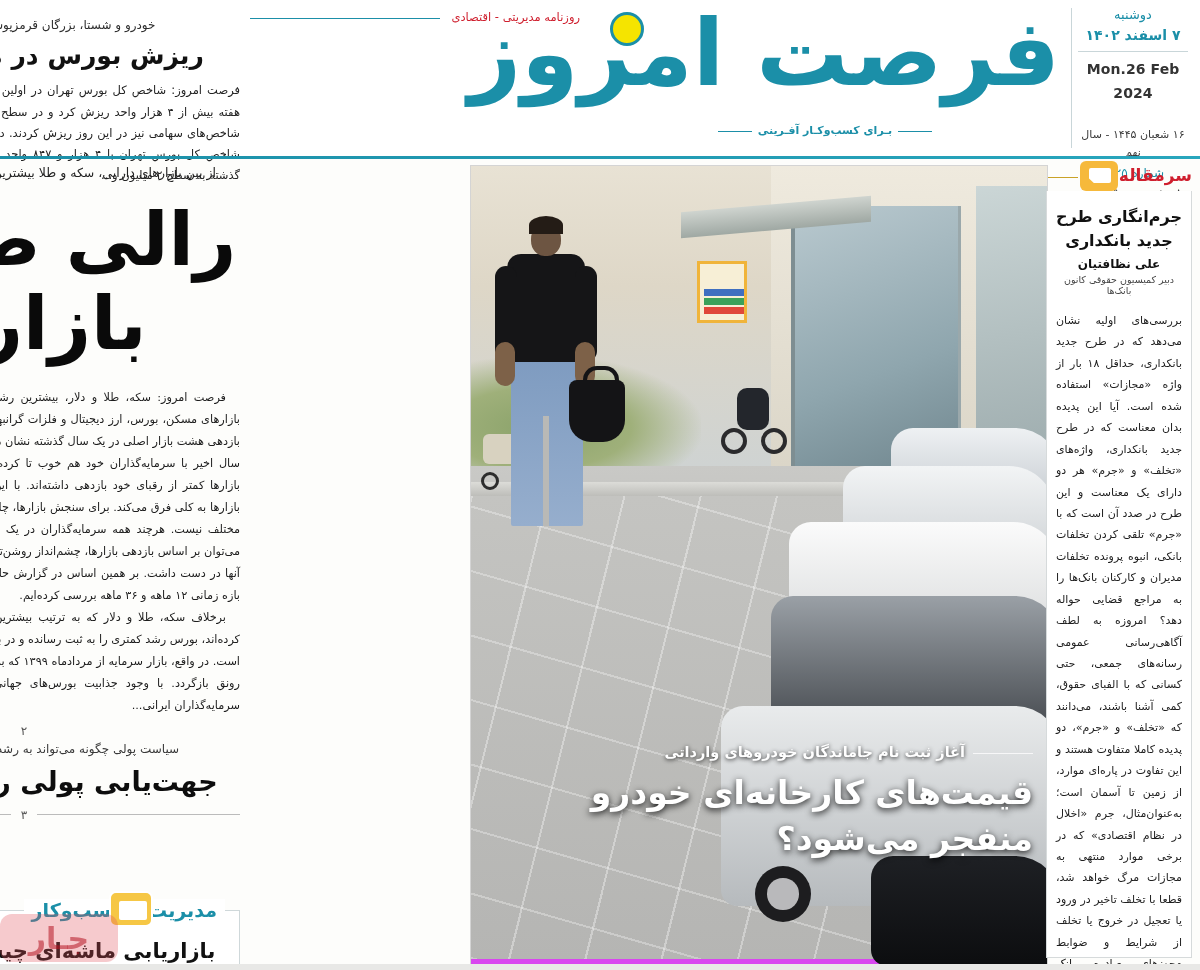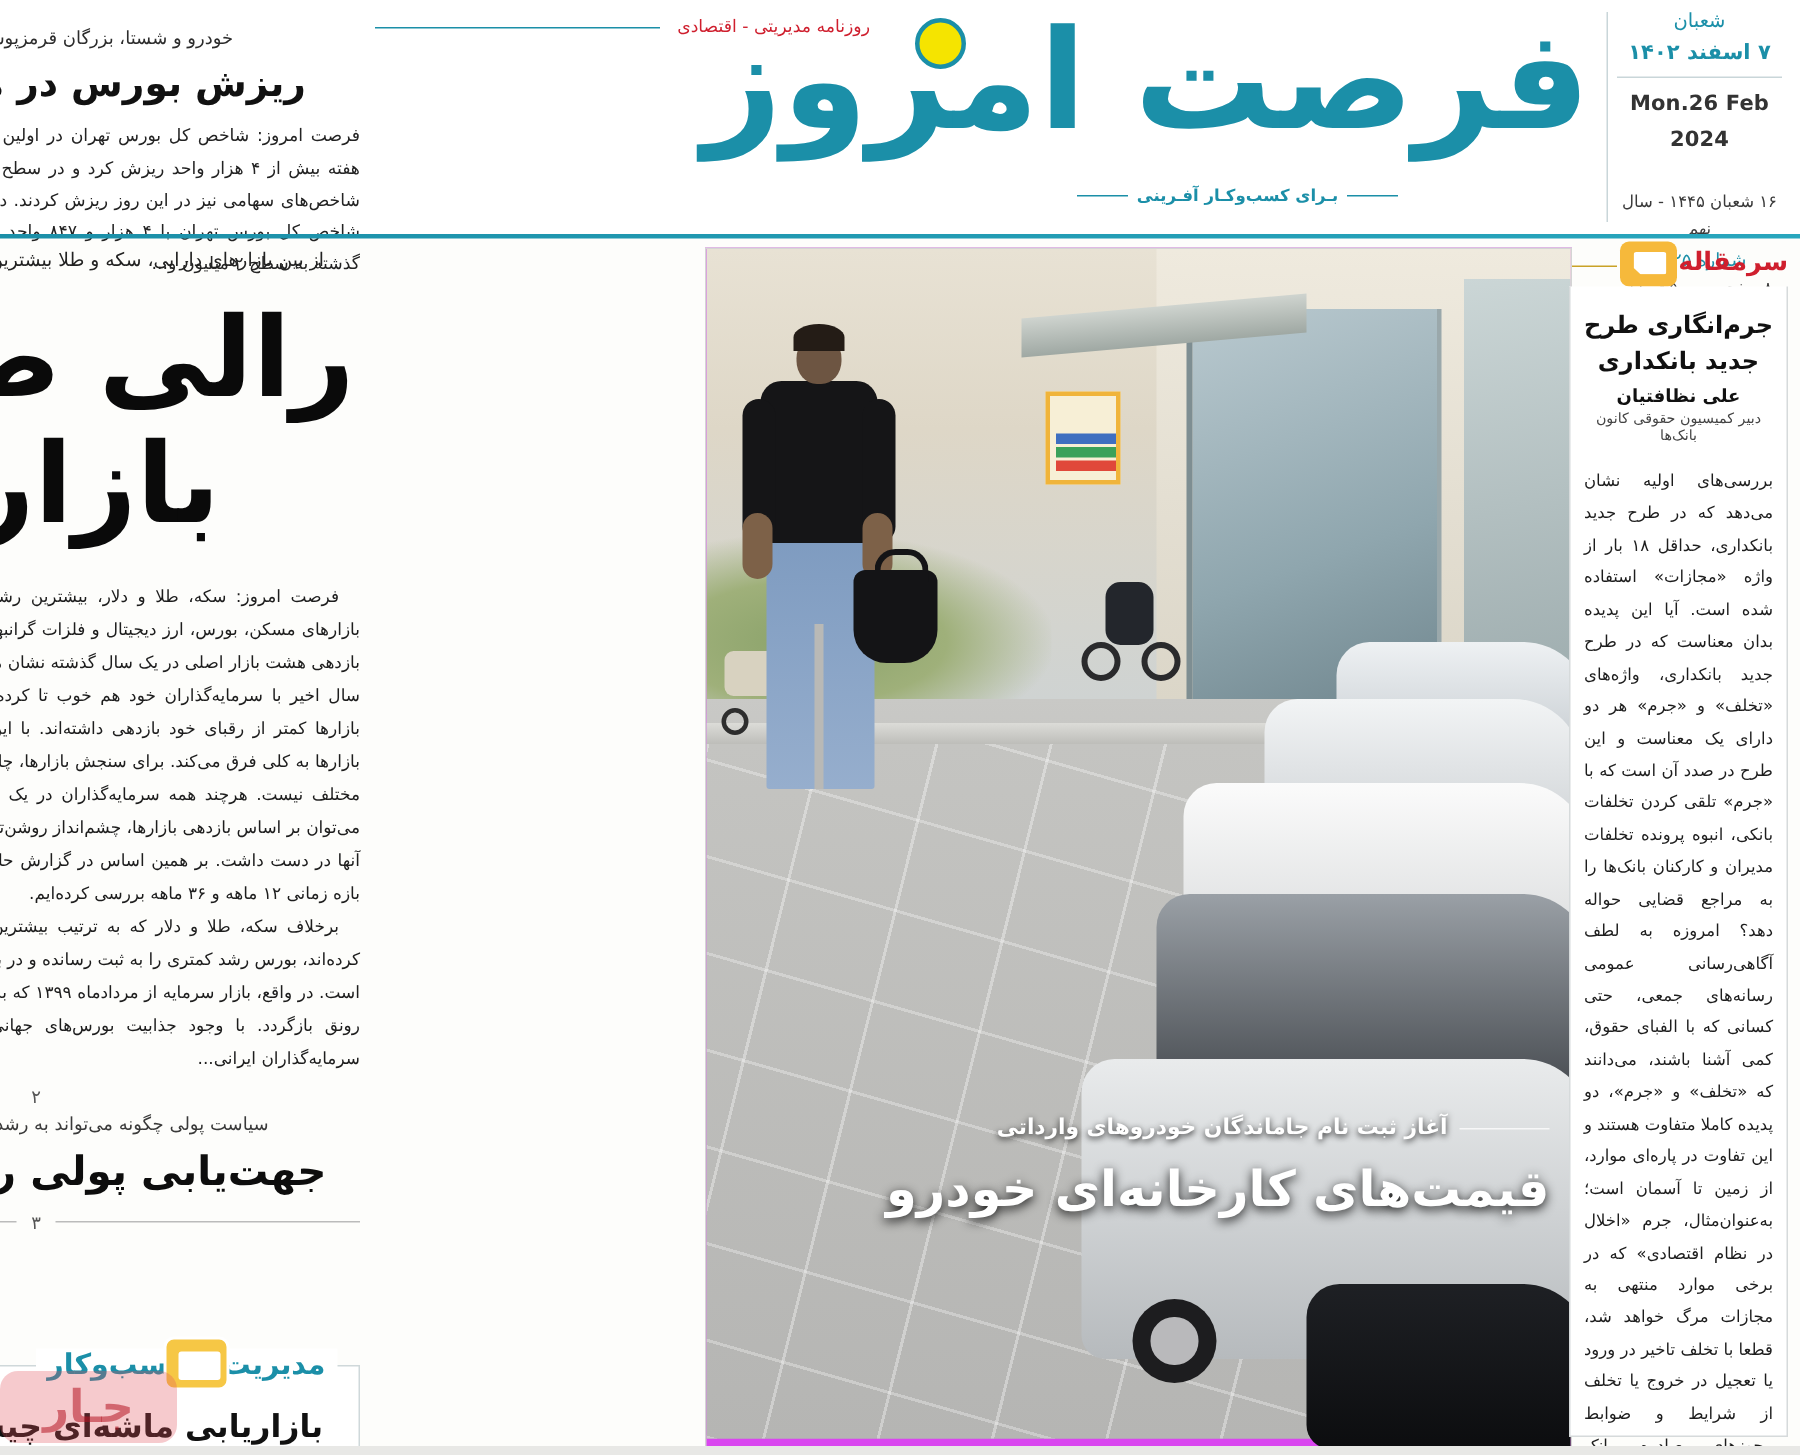--- a/index.html
+++ b/index.html
@@ -304,21 +304,21 @@
   }
 </style>
 </head>
 <body>
 
 <div id="page">
 
   <div id="masthead">
 
     <div class="date-block">
-      <div class="date-weekday">شعبان</div>
+      <div class="date-weekday">دوشنبه</div>
       <div class="date-shamsi">۷ اسفند ۱۴۰۲</div>
       <div class="date-hr"></div>
       <div class="date-greg">Mon.26 Feb 2024</div>
       <div class="date-hijri">۱۶ شعبان ۱۴۴۵ - سال نهم</div>
       <div class="date-issue">شماره ۲۴۲۵</div>
       <div class="date-pages">۸ صفحه - ۵۰۰۰ تومان</div>
       <div class="date-hr"></div>
       <div class="date-url">www.forsatnet.ir</div>
     </div>
 
@@ -430,20 +430,21 @@
     <div class="ph-man-skinR"></div>
     <div class="ph-man-head"></div>
     <div class="ph-man-hair"></div>
     <div class="ph-bag"></div>
 
     <div id="photo-kicker">
       <span class="lead-dash"></span><span>آغاز ثبت نام جاماندگان خودروهای وارداتی</span>
     </div>
     <div id="photo-hl">
       <div>قیمت‌های کارخانه‌ای خودرو</div>
+      <div>منفجر می‌شود؟</div>
     </div>
     <div id="photo-page">۲</div>
   </div>
 
   <div id="sidebar">
     <div id="side-label">سرمقاله</div>
     <div id="side-icon"></div>
     <div id="side-rule"></div>
     <div id="side-box">
       <div id="side-hl">جرم‌انگاری طرح جدید بانکداری</div>

